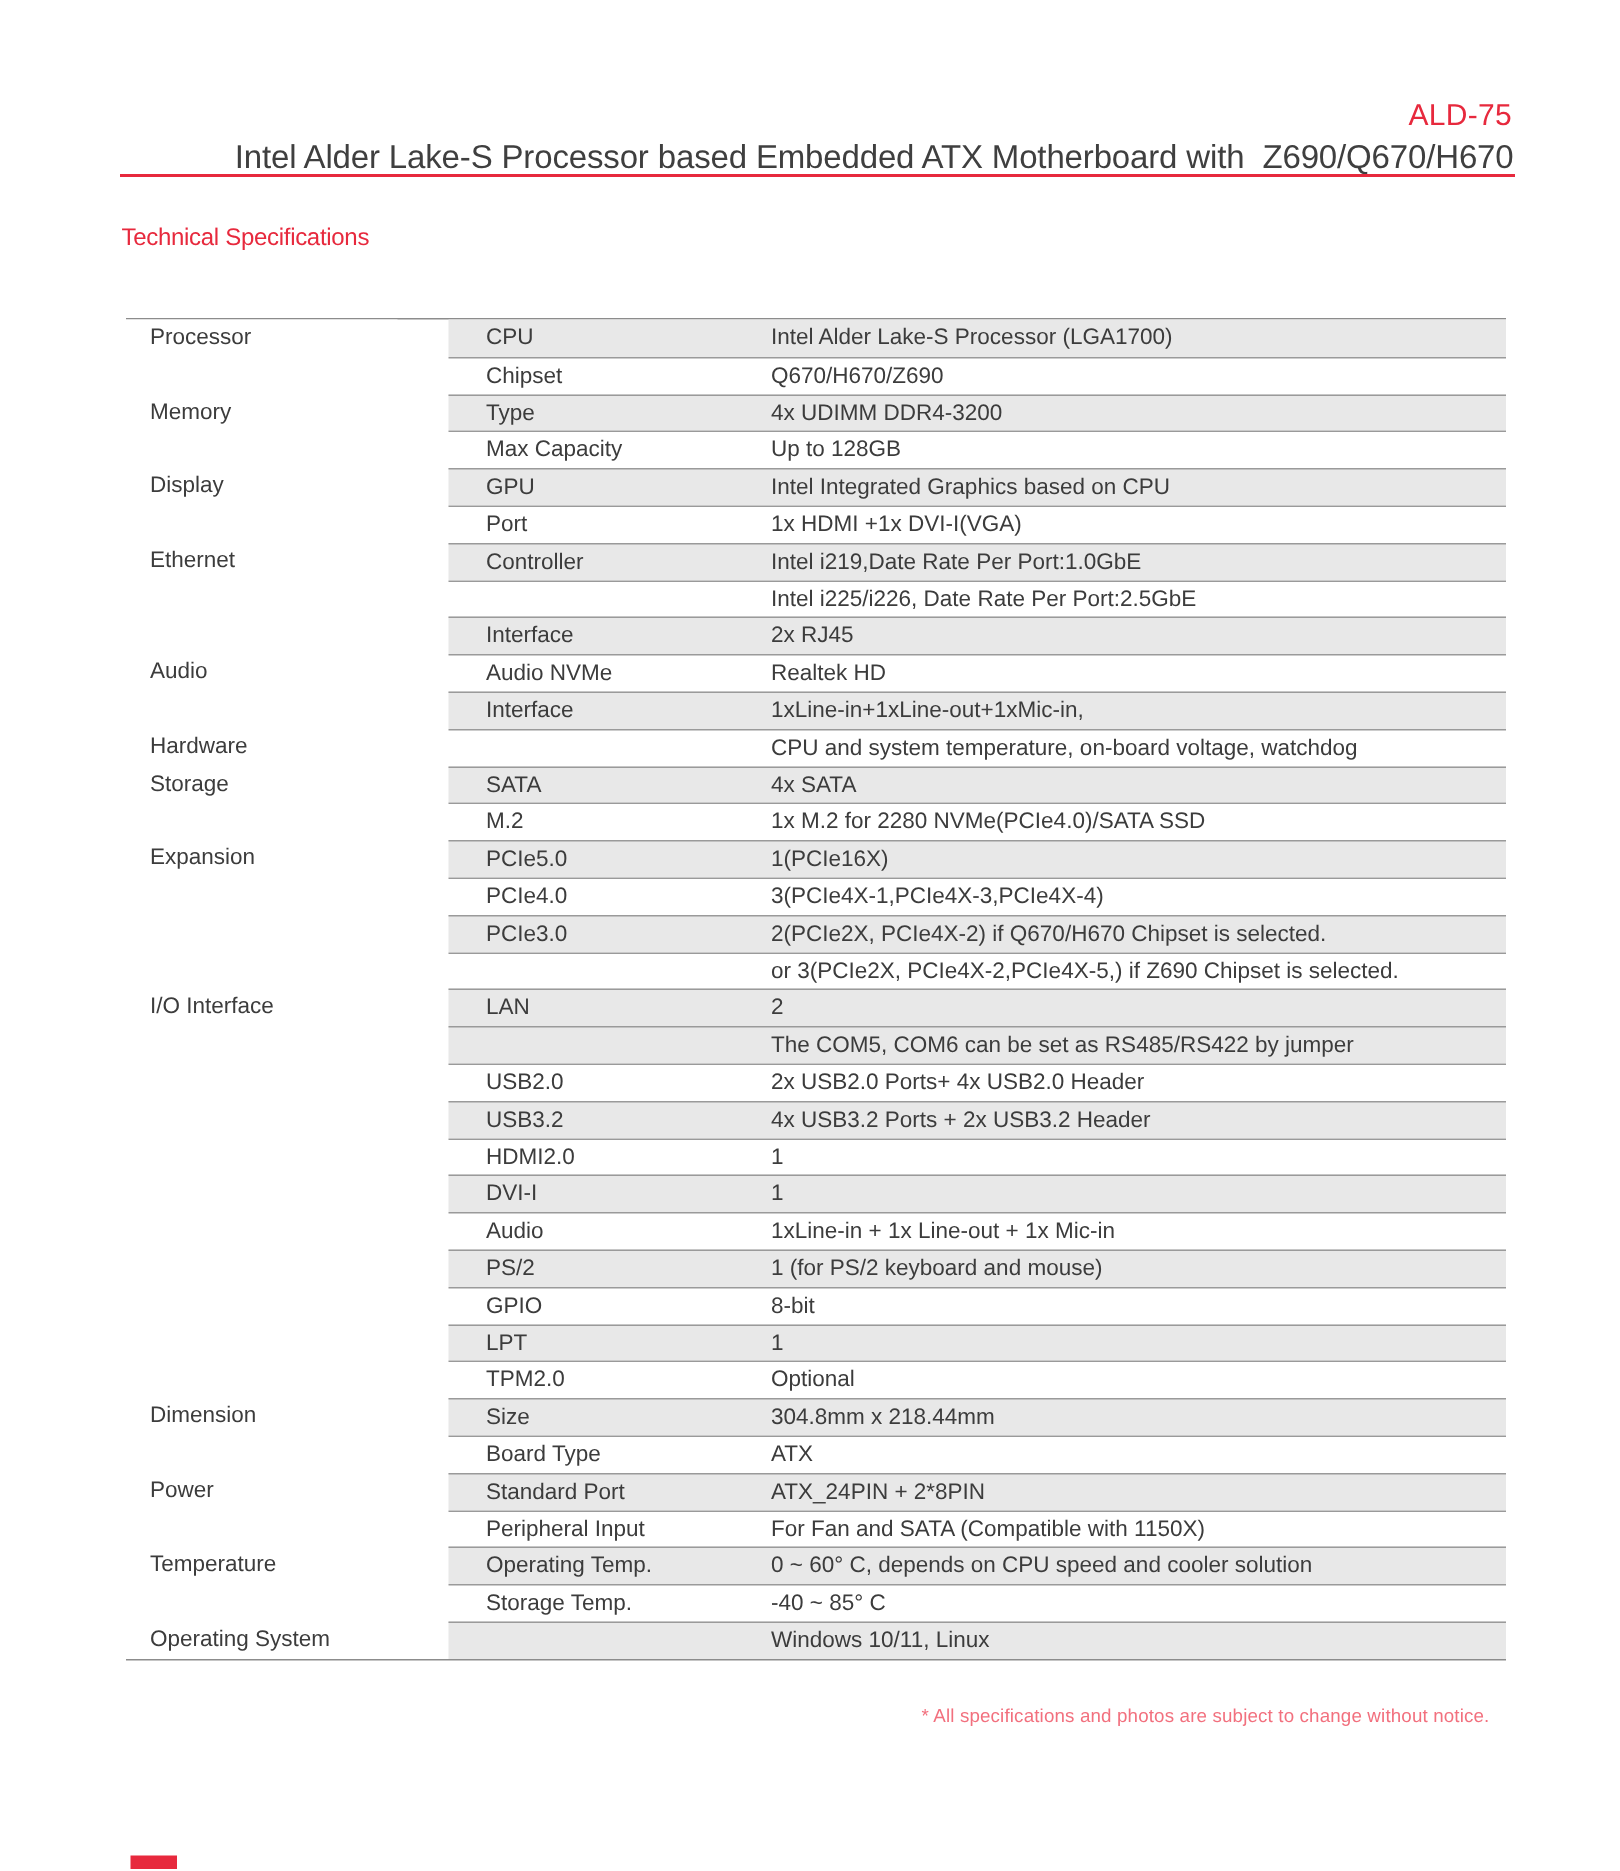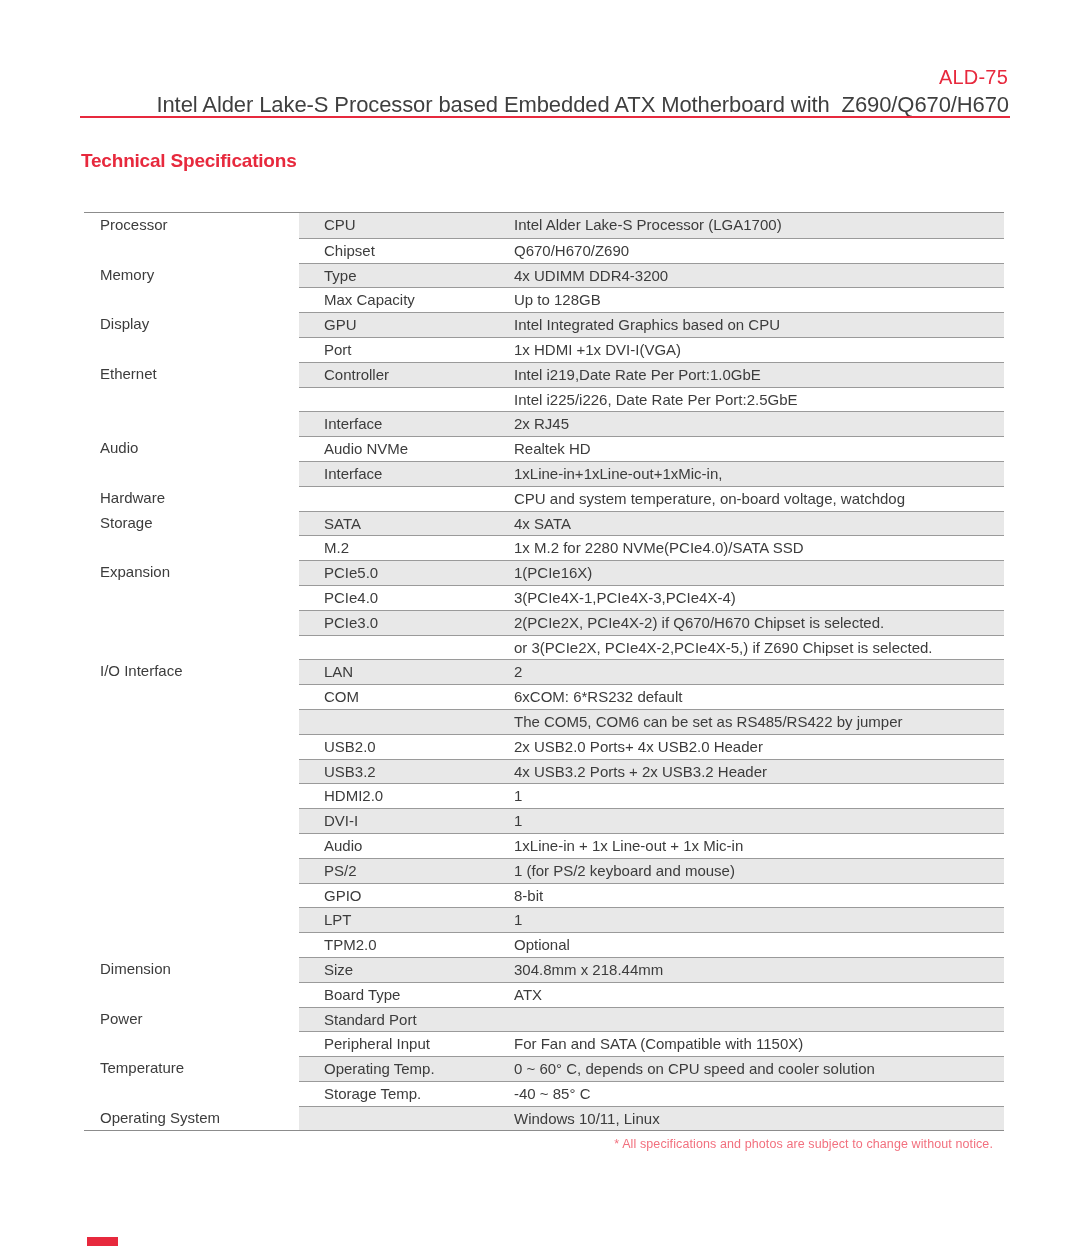--- a/index.html
+++ b/index.html
@@ -27,21 +27,21 @@
   .subtitle{
     position:absolute;top:92px;right:71px;
     font-size:22px;color:#3f3f3f;white-space:pre;letter-spacing:-0.1px;
   }
   .header-rule{
     position:absolute;top:116px;left:80px;right:70px;height:2px;
     background:var(--brand-red);
   }
   .section-title{
     position:absolute;top:150px;left:81px;margin:0;
-    color:var(--brand-red);font-size:19px;font-weight:700;letter-spacing:-0.2px;
+    color:var(--brand-red);font-size:16px;font-weight:400;letter-spacing:-0.2px;
   }
 
   
   .spec-table{
     position:absolute;top:212px;left:84px;width:920px;
     border-top:1px solid var(--outer-line);
     border-bottom:1px solid var(--outer-line);
   }
   .row{display:flex;height:24.81px;font-size:15px;line-height:24.81px;}
   .cell{white-space:nowrap;overflow:hidden;}
@@ -207,27 +207,20 @@
       </div>
       <div class="row">
         <div class="cell cat">I/O Interface</div>
         <div class="rest shaded">
           <div class="cell label">LAN</div>
           <div class="cell value">2</div>
         </div>
       </div>
       <div class="row">
         <div class="cell cat"></div>
-        <div class="rest">
-          <div class="cell label">COM</div>
-          <div class="cell value">6xCOM: 6*RS232 default</div>
-        </div>
-      </div>
-      <div class="row">
-        <div class="cell cat"></div>
         <div class="rest shaded">
           <div class="cell label"></div>
           <div class="cell value">The COM5, COM6 can be set as RS485/RS422 by jumper</div>
         </div>
       </div>
       <div class="row">
         <div class="cell cat"></div>
         <div class="rest">
           <div class="cell label">USB2.0</div>
           <div class="cell value">2x USB2.0 Ports+ 4x USB2.0 Header</div>
@@ -300,20 +293,21 @@
         <div class="cell cat"></div>
         <div class="rest">
           <div class="cell label">Board Type</div>
           <div class="cell value">ATX</div>
         </div>
       </div>
       <div class="row">
         <div class="cell cat">Power</div>
         <div class="rest shaded">
           <div class="cell label">Standard Port</div>
+          <div class="cell value">ATX_24PIN + 2*8PIN</div>
         </div>
       </div>
       <div class="row">
         <div class="cell cat"></div>
         <div class="rest">
           <div class="cell label">Peripheral Input</div>
           <div class="cell value">For Fan and SATA (Compatible with 1150X)</div>
         </div>
       </div>
       <div class="row">

